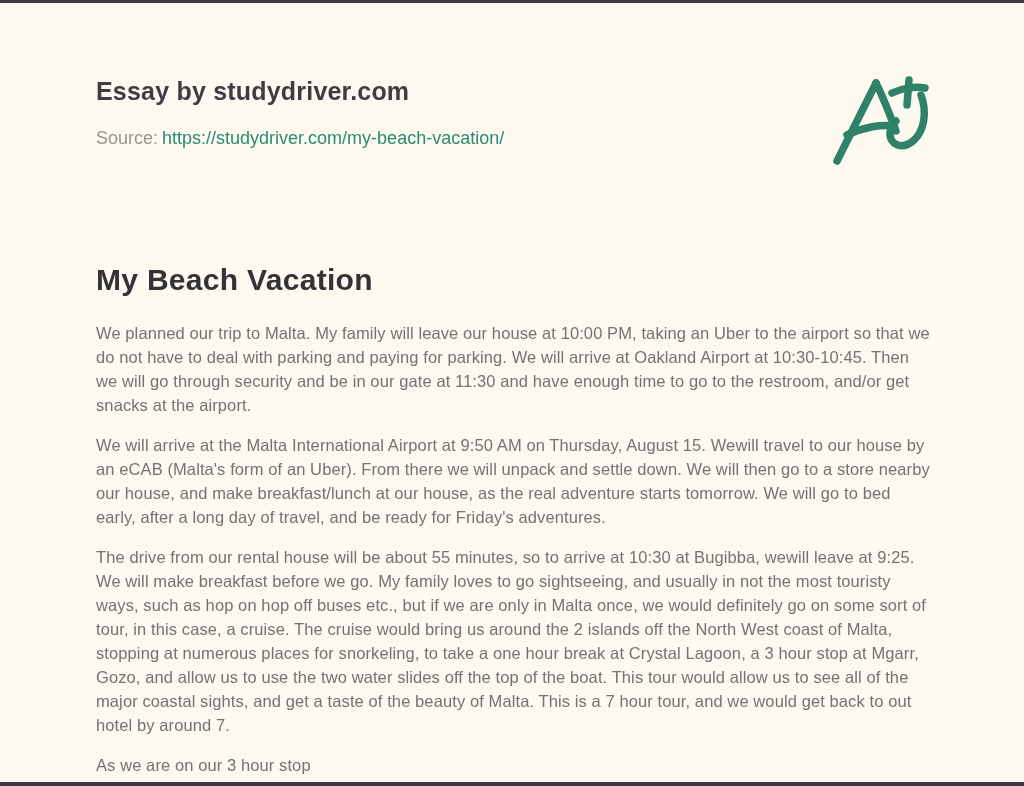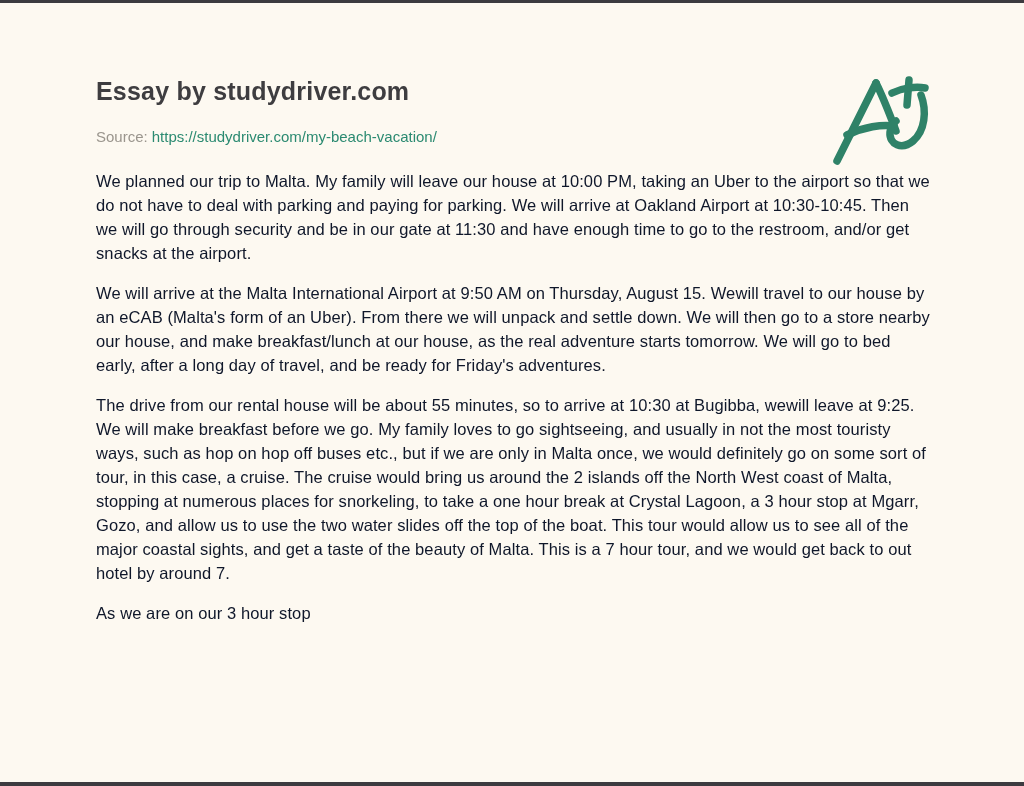--- a/index.html
+++ b/index.html
@@ -26,21 +26,21 @@
   }
   .doc-title {
     margin: 0;
     font-size: 25px;
     font-weight: 700;
     color: #3e3d40;
     letter-spacing: 0.2px;
   }
   .source-line {
     margin-top: 22px;
-    font-size: 15px;
+    font-size: 18px;
     color: #9a958d;
   }
   .source-line a {
     color: #2b8a71;
     text-decoration: none;
     margin-left: 4px;
   }
   .logo {
     position: absolute;
     top: -6px;
@@ -57,21 +57,21 @@
     color: #333236;
     letter-spacing: 0.3px;
   }
   .essay-body {
     margin-top: 24px;
   }
   .essay-body p {
     margin: 0 0 16px 0;
     font-size: 16.5px;
     line-height: 24px;
-    color: #0f172a;
+    color: #737373;
     letter-spacing: 0.1px;
   }
   .essay-body p:last-child { margin-bottom: 4px; }
 </style>
 </head>
 <body>
 
 <div class="page">
   <div class="content">
 
@@ -92,20 +92,21 @@
 
           <path d="M 83 9 L 81 34"></path>
 
           <path d="M 66 22 C 76 17, 90 15, 99 17"></path>
 
           <path d="M 95 24 C 101 40, 99 60, 87 70 C 76 79, 63 74, 64 61 C 64.5 56, 67 52, 70 50"></path>
         </svg>
       </div>
     </div>
 
+    <h2 class="essay-title">My Beach Vacation</h2>
 
     <div class="essay-body">
       <p>We planned our trip to Malta. My family will leave our house at 10:00 PM, taking an Uber to the airport so that we do not have to deal with parking and paying for parking. We will arrive at Oakland Airport at 10:30-10:45. Then we will go through security and be in our gate at 11:30 and have enough time to go to the restroom, and/or get snacks at the airport.</p>
       <p>We will arrive at the Malta International Airport at 9:50 AM on Thursday, August 15. Wewill travel to our house by an eCAB (Malta's form of an Uber). From there we will unpack and settle down. We will then go to a store nearby our house, and make breakfast/lunch at our house, as the real adventure starts tomorrow. We will go to bed early, after a long day of travel, and be ready for Friday's adventures.</p>
       <p>The drive from our rental house will be about 55 minutes, so to arrive at 10:30 at Bugibba, wewill leave at 9:25. We will make breakfast before we go. My family loves to go sightseeing, and usually in not the most touristy ways, such as hop on hop off buses etc., but if we are only in Malta once, we would definitely go on some sort of tour, in this case, a cruise. The cruise would bring us around the 2 islands off the North West coast of Malta, stopping at numerous places for snorkeling, to take a one hour break at Crystal Lagoon, a 3 hour stop at Mgarr, Gozo, and allow us to use the two water slides off the top of the boat. This tour would allow us to see all of the major coastal sights, and get a taste of the beauty of Malta. This is a 7 hour tour, and we would get back to out hotel by around 7.</p>
       <p>As we are on our 3 hour stop</p>
     </div>
 
   </div>
 </div>

